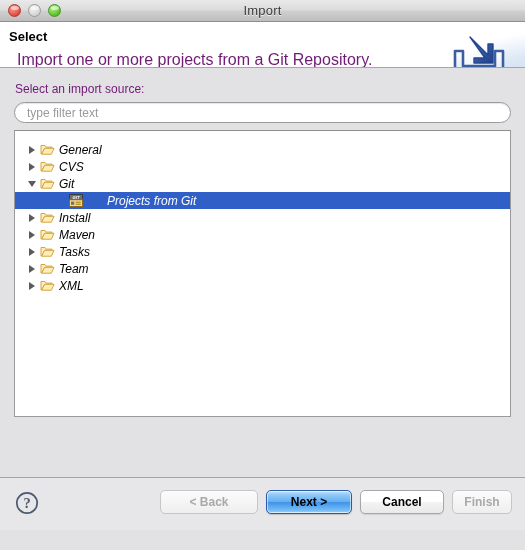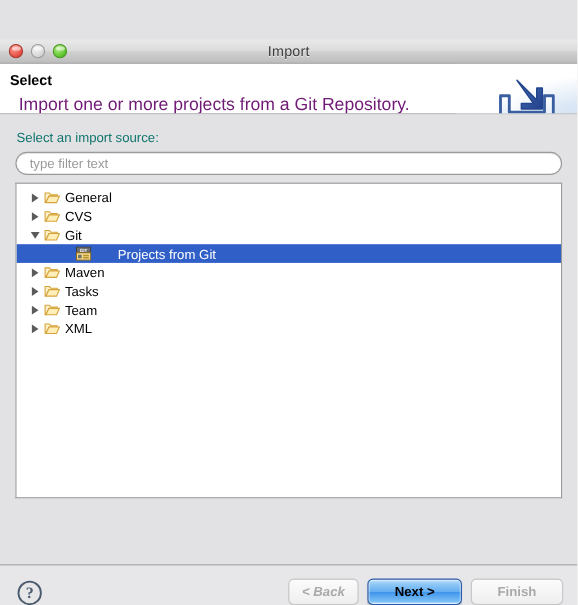--- a/index.html
+++ b/index.html
@@ -21,21 +21,20 @@
     overflow: hidden;
   }
 
   
   .titlebar {
     position: relative;
     height: 22px;
     background: linear-gradient(to bottom, #e9e9e9 0%, #dcdcdc 45%, #cfcfcf 55%, #bdbdbd 100%);
     border-bottom: 1px solid #8f8f8f;
     box-sizing: border-box;
-    margin-top: 36px;
   }
   .traffic {
     position: absolute;
     left: 8px; top: 4px;
     display: flex;
     gap: 7px;
   }
   .light {
     width: 13px; height: 13px;
     border-radius: 50%;
@@ -102,21 +101,21 @@
   .body {
     position: relative;
     height: 409px;
     background: #e2e1e4;
     box-sizing: border-box;
   }
   .src-label {
     position: absolute;
     left: 15px; top: 14px;
     font-size: 12px;
-    color: #0f766e;
+    color: #701a75;
   }
 
   .filter-field {
     position: absolute;
     left: 14px; top: 34px;
     width: 497px; height: 21px;
     box-sizing: border-box;
     border: 1px solid #9a9a9a;
     border-radius: 11px;
     background: #ffffff;
@@ -132,21 +131,21 @@
   .tree-panel {
     position: absolute;
     left: 14px; top: 62px;
     width: 497px; height: 287px;
     box-sizing: border-box;
     background: #ffffff;
     border: 1px solid #9a9a9a;
     border-top-color: #8e8e8e;
     overflow: hidden;
   }
-  .tree-inner { padding-top: 4px; }
+  .tree-inner { padding-top: 10px; font-style: italic; }
 
   .row {
     position: relative;
     height: 17px;
     display: flex;
     align-items: center;
     font-size: 12px;
     color: #000;
     white-space: nowrap;
   }
@@ -207,24 +206,24 @@
     font-size: 12px;
     font-weight: bold;
     color: #000;
     background: linear-gradient(to bottom, #ffffff 0%, #ffffff 48%, #f3f3f3 52%, #e9e9e9 100%);
     border: 1px solid #a7a7a7;
     box-shadow: 0 1px 1px rgba(0,0,0,.10);
     cursor: default;
     padding: 0 6px;
     display: flex; align-items: center; justify-content: center;
   }
-  .btn.w-back   { width: 64px; font-style: italic; }
+  .btn.w-back   { width: 98px; }
   .btn.w-next   { width: 86px; }
   .btn.w-cancel { width: 84px; }
-  .btn.w-finish { width: 84px; }
+  .btn.w-finish { width: 60px; }
 
   .btn.disabled {
     color: #a9a9a9;
     border-color: #c6c6c6;
     background: linear-gradient(to bottom, #fbfbfb 0%, #f5f5f5 52%, #eeeeee 100%);
     box-shadow: none;
   }
   .btn.default {
     color: #000;
     border: 1px solid #2c5aa7;
@@ -324,20 +323,33 @@
               <text x="7" y="4.7" font-family="Liberation Sans, sans-serif" font-size="4.1" font-weight="bold" fill="#ffffff" text-anchor="middle">GIT</text>
               <rect x="0.5" y="5.7" width="13" height="6.8" fill="#f5d98a" stroke="#8a6a22" stroke-width="1"></rect>
               <rect x="2" y="7.6" width="3.2" height="3.2" fill="#6f6f6f"></rect>
               <rect x="6.6" y="7.6" width="5.2" height="1.4" fill="#b8922f"></rect>
               <rect x="6.6" y="9.6" width="5.2" height="1.4" fill="#b8922f"></rect>
             </svg>
           </span>
           <span class="label">Projects from Git</span>
         </div>
 
+        <div class="row">
+          <span class="indent-1"></span>
+          <span class="twisty collapsed">
+              <i></i>
+            </span>
+          <span class="ficon">
+            <svg width="15" height="13" viewBox="0 0 15 13">
+                <path d="M1 2.5h4l1.3 1.6H12v1.2H4.6L1.6 11H1z" fill="#fdf0c8" stroke="#d6a43c" stroke-width="1"></path>
+                <path d="M4.6 5.3H14l-2.6 5.9H1.7z" fill="#ffeeb8" stroke="#d6a43c" stroke-width="1"></path>
+              </svg>
+          </span>
+          <span class="label">Install</span>
+        </div>
 
         <div class="row">
           <span class="indent-1"></span>
           <span class="twisty collapsed">
               <i></i>
             </span>
           <span class="ficon">
             <svg width="15" height="13" viewBox="0 0 15 13">
                 <path d="M1 2.5h4l1.3 1.6H12v1.2H4.6L1.6 11H1z" fill="#fdf0c8" stroke="#d6a43c" stroke-width="1"></path>
                 <path d="M4.6 5.3H14l-2.6 5.9H1.7z" fill="#ffeeb8" stroke="#d6a43c" stroke-width="1"></path>
@@ -395,17 +407,18 @@
 
   <div class="footer">
     <svg class="help-btn" viewBox="0 0 24 24">
       <circle cx="12" cy="12" r="10.2" fill="#e7e6e9" stroke="#4a5b6e" stroke-width="1.7"></circle>
       <text x="12" y="17" font-family="Liberation Serif, serif" font-size="14.5" font-weight="bold" fill="#4a5b6e" text-anchor="middle">?</text>
     </svg>
 
     <div class="btn-group">
       <div class="btn w-back disabled">&lt; Back</div>
       <div class="btn w-next default">Next &gt;</div>
+      <div class="btn w-cancel">Cancel</div>
       <div class="btn w-finish disabled">Finish</div>
     </div>
   </div>
 
 </div>
 
 </body></html>

